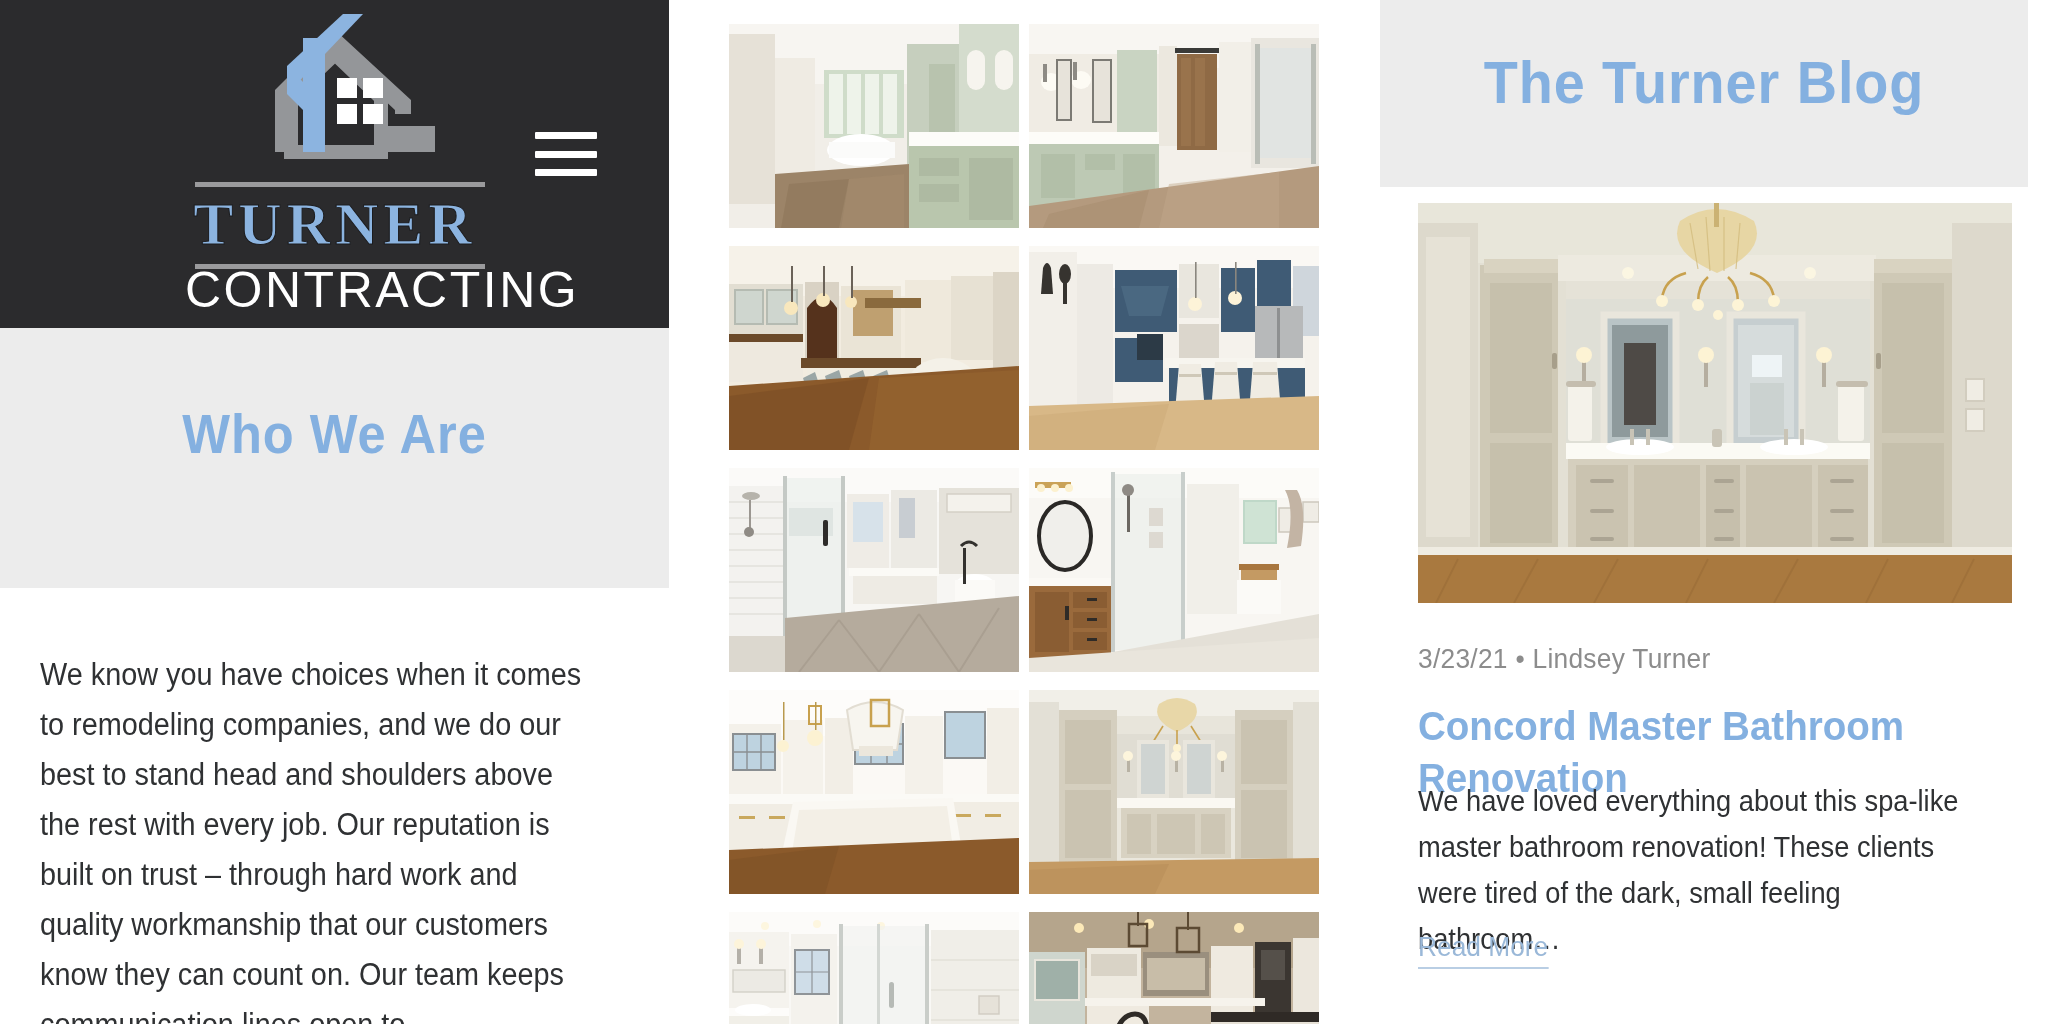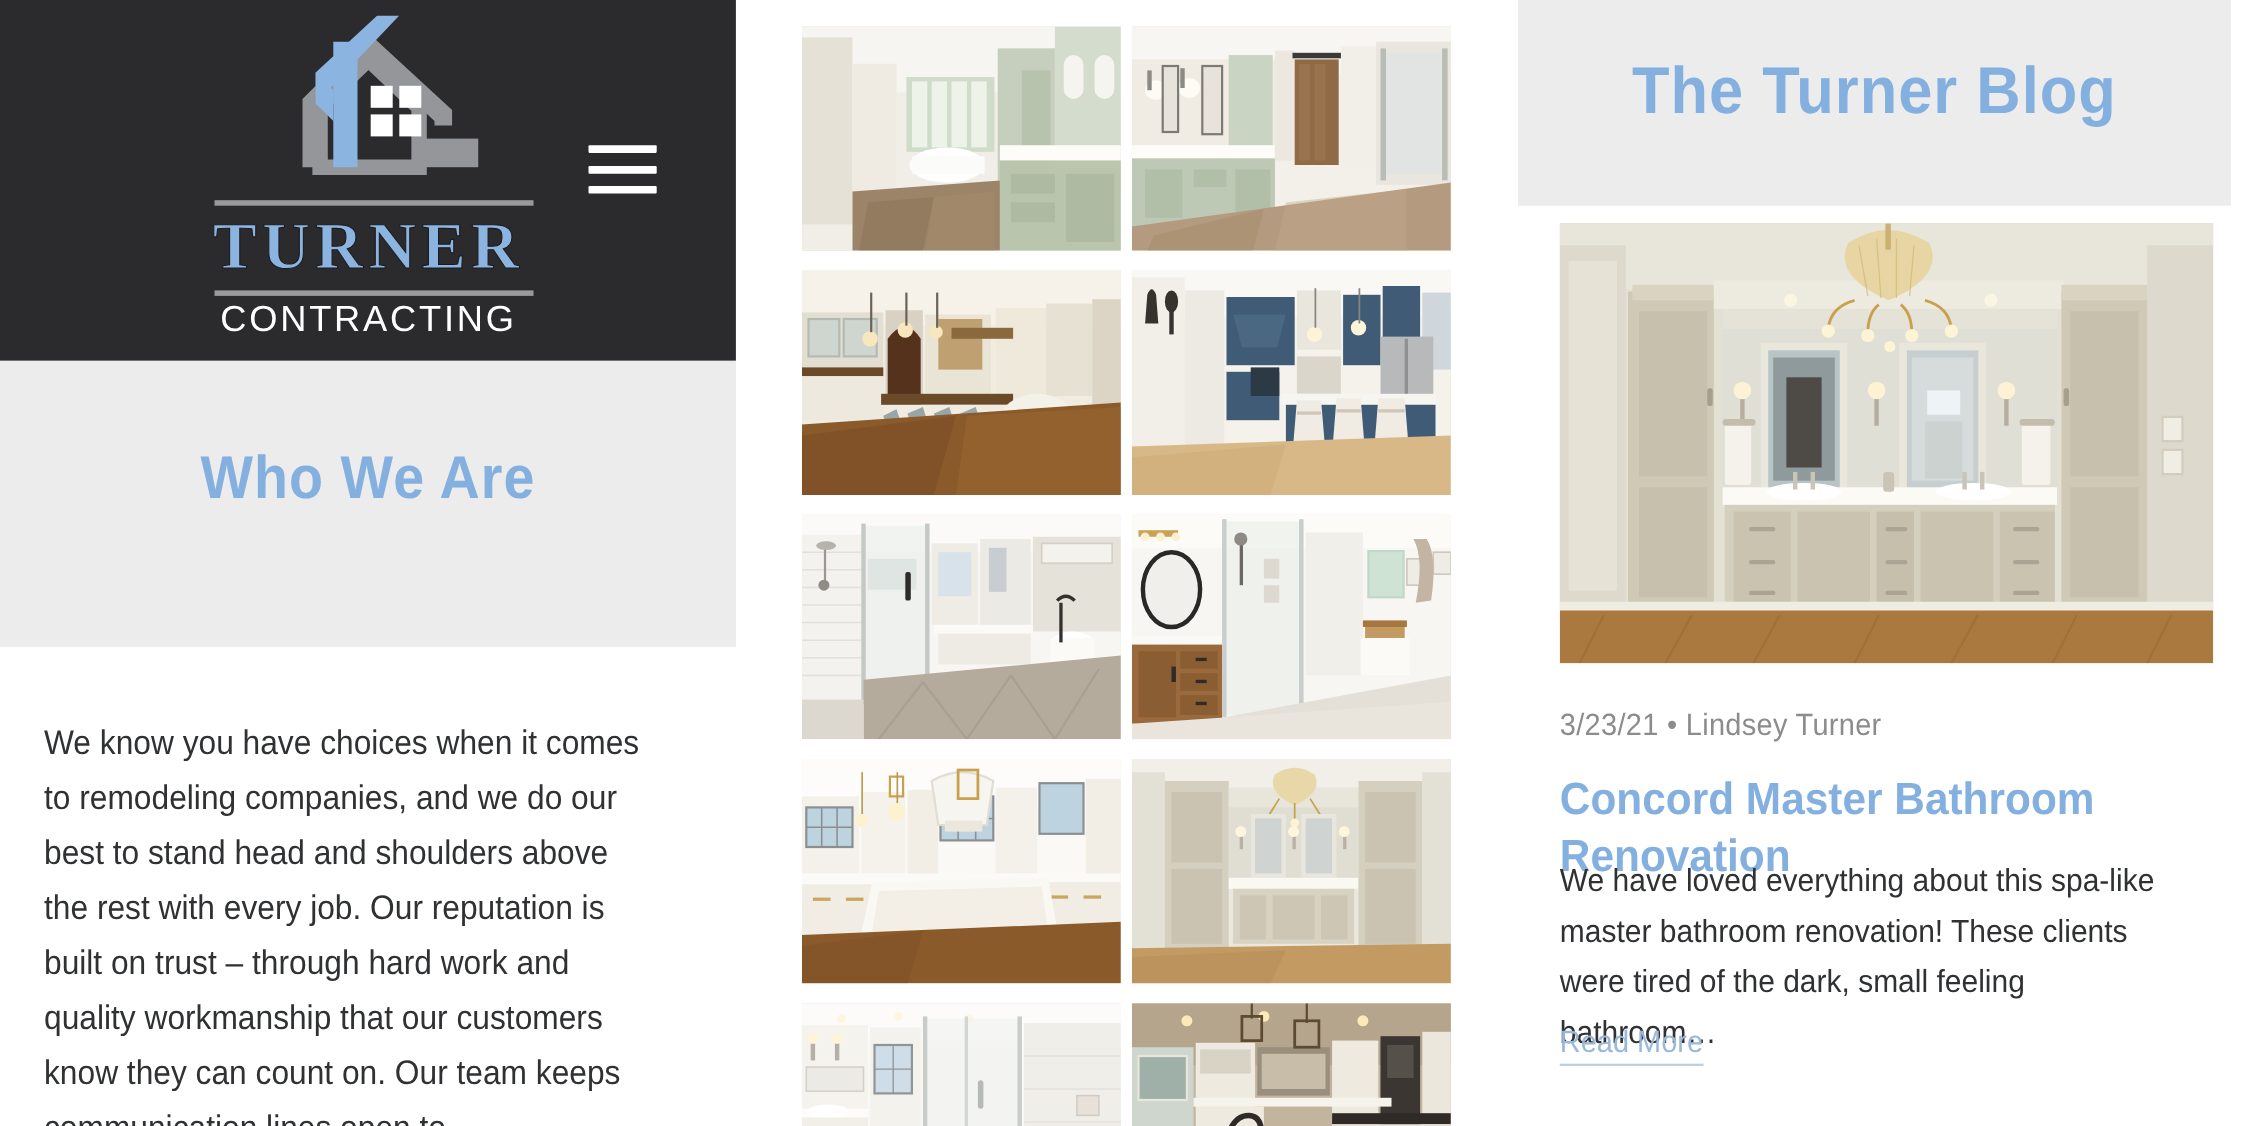--- a/index.html
+++ b/index.html
@@ -39,21 +39,21 @@
     letter-spacing: 5px;
     color: #8cb4e0;
     line-height: 68px;
     -webkit-text-stroke: 1px #1b1b1d;
   }
   .logo-contracting {
     position: absolute; left: 0; top: 252px; width: 300px;
     text-align: center;
     font-family: "Liberation Sans", sans-serif;
     font-weight: 300;
-    font-size: 33px;
+    font-size: 50px;
     letter-spacing: 2.5px;
     color: #ffffff;
     line-height: 48px;
   }
   .hamburger {
     position: absolute; left: 535px; top: 132px;
     width: 62px; height: 44px;
     display: flex; flex-direction: column; justify-content: space-between;
     cursor: pointer;
   }

